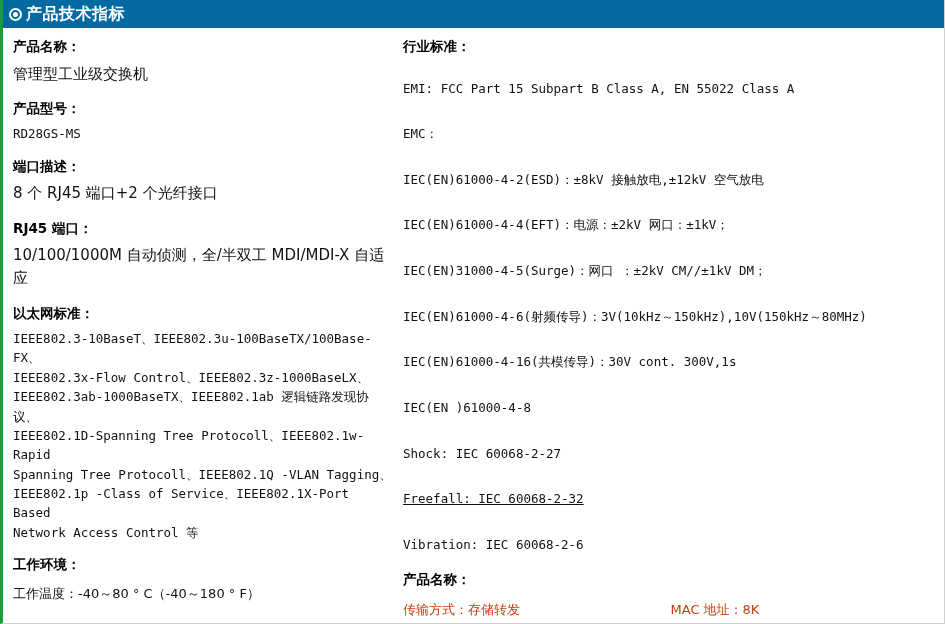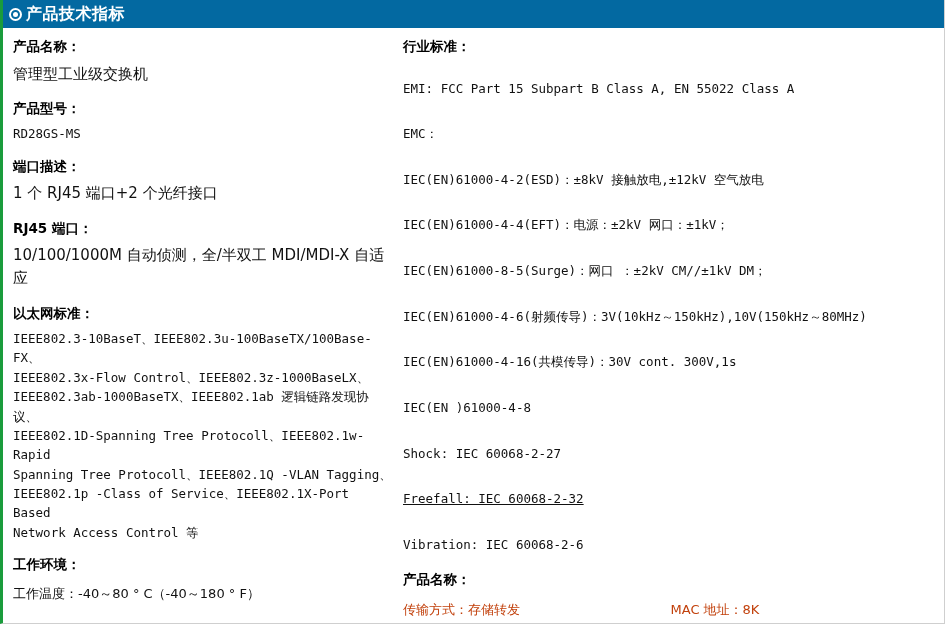--- a/index.html
+++ b/index.html
@@ -154,21 +154,21 @@
       <div>
         <div class="sec-title">产品型号：</div>
         <div class="sec-body">
           <span class="line">RD28GS-MS</span>
         </div>
       </div>
 
       <div>
         <div class="sec-title">端口描述：</div>
         <div class="sec-body cjk">
-          <span class="line">1 个 RJ45 端口+2 个光纤接口</span>
+          <span class="line">8 个 RJ45 端口+2 个光纤接口</span>
         </div>
       </div>
 
       <div>
         <div class="sec-title">RJ45 端口：</div>
         <div class="sec-body cjk">
           <span class="line">10/100/1000M 自动侦测，全/半双工 MDI/MDI-X 自适应</span>
         </div>
       </div>
 
@@ -198,21 +198,21 @@
 
     <div class="col-right">
 
       <div>
         <div class="sec-title">行业标准：</div>
         <div class="right-list">
           <span class="spec-line">EMI: FCC Part 15 Subpart B Class A, EN 55022 Class A</span>
           <span class="spec-line">EMC：</span>
           <span class="spec-line">IEC(EN)61000-4-2(ESD)：±8kV 接触放电,±12kV 空气放电</span>
           <span class="spec-line">IEC(EN)61000-4-4(EFT)：电源：±2kV 网口：±1kV；</span>
-          <span class="spec-line">IEC(EN)61000-8-5(Surge)：网口 ：±2kV CM//±1kV DM；</span>
+          <span class="spec-line">IEC(EN)31000-4-5(Surge)：网口 ：±2kV CM//±1kV DM；</span>
           <span class="spec-line">IEC(EN)61000-4-6(射频传导)：3V(10kHz～150kHz),10V(150kHz～80MHz)</span>
           <span class="spec-line">IEC(EN)61000-4-16(共模传导)：30V cont. 300V,1s</span>
           <span class="spec-line">IEC(EN )61000-4-8</span>
           <span class="spec-line">Shock: IEC 60068-2-27</span>
           <span class="spec-line u">Freefall: IEC 60068-2-32</span>
           <span class="spec-line">Vibration: IEC 60068-2-6</span>
         </div>
       </div>
 
       <div style="margin-top:14px;">

